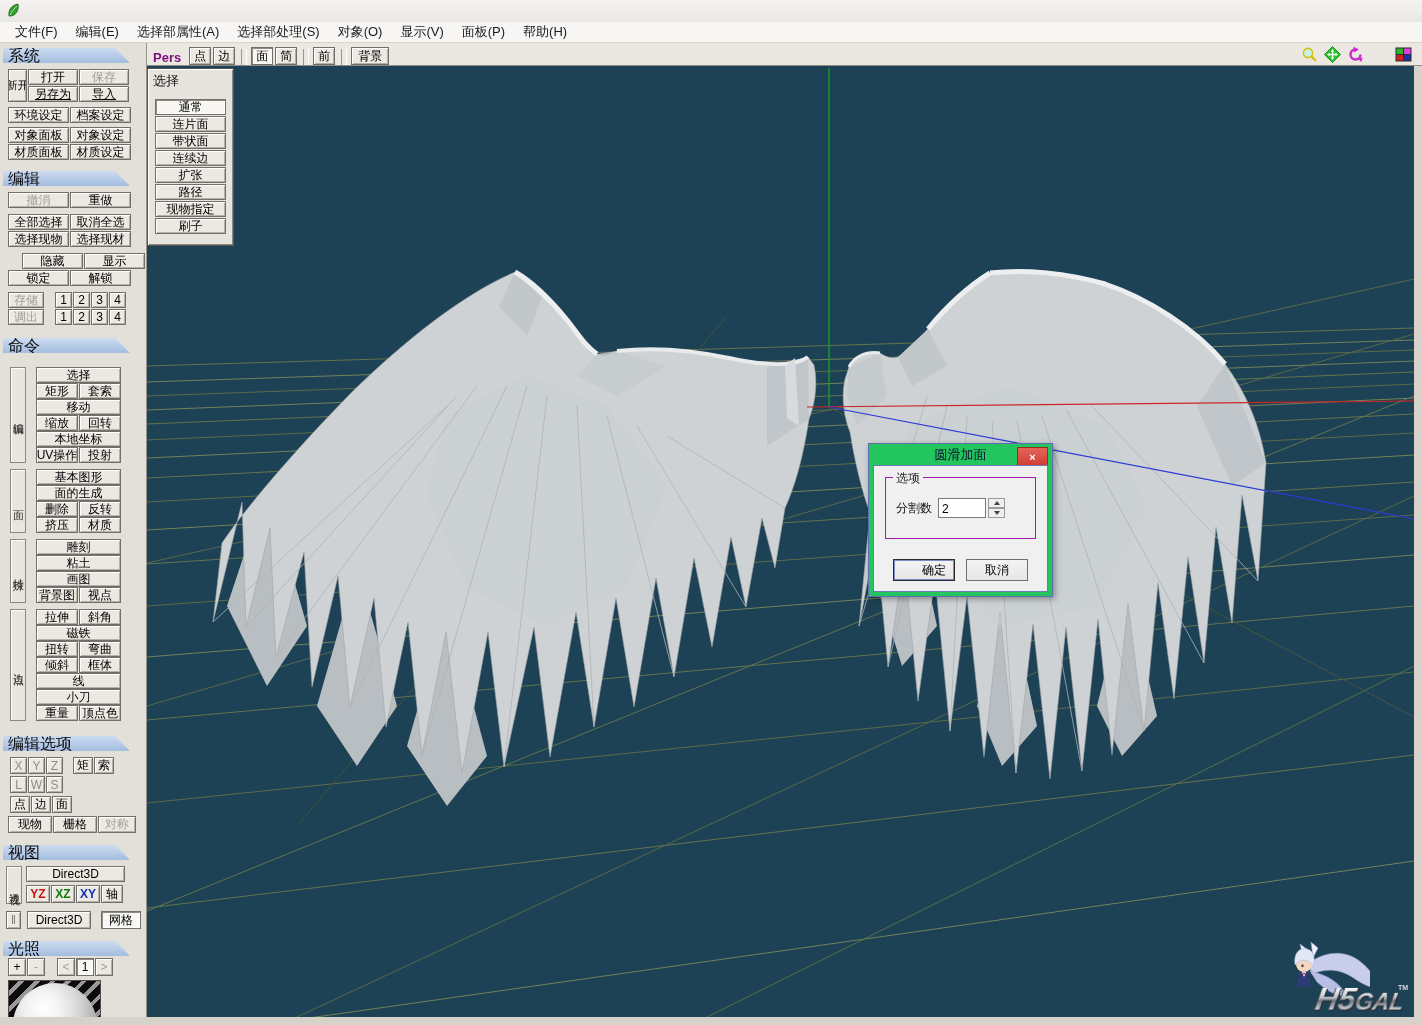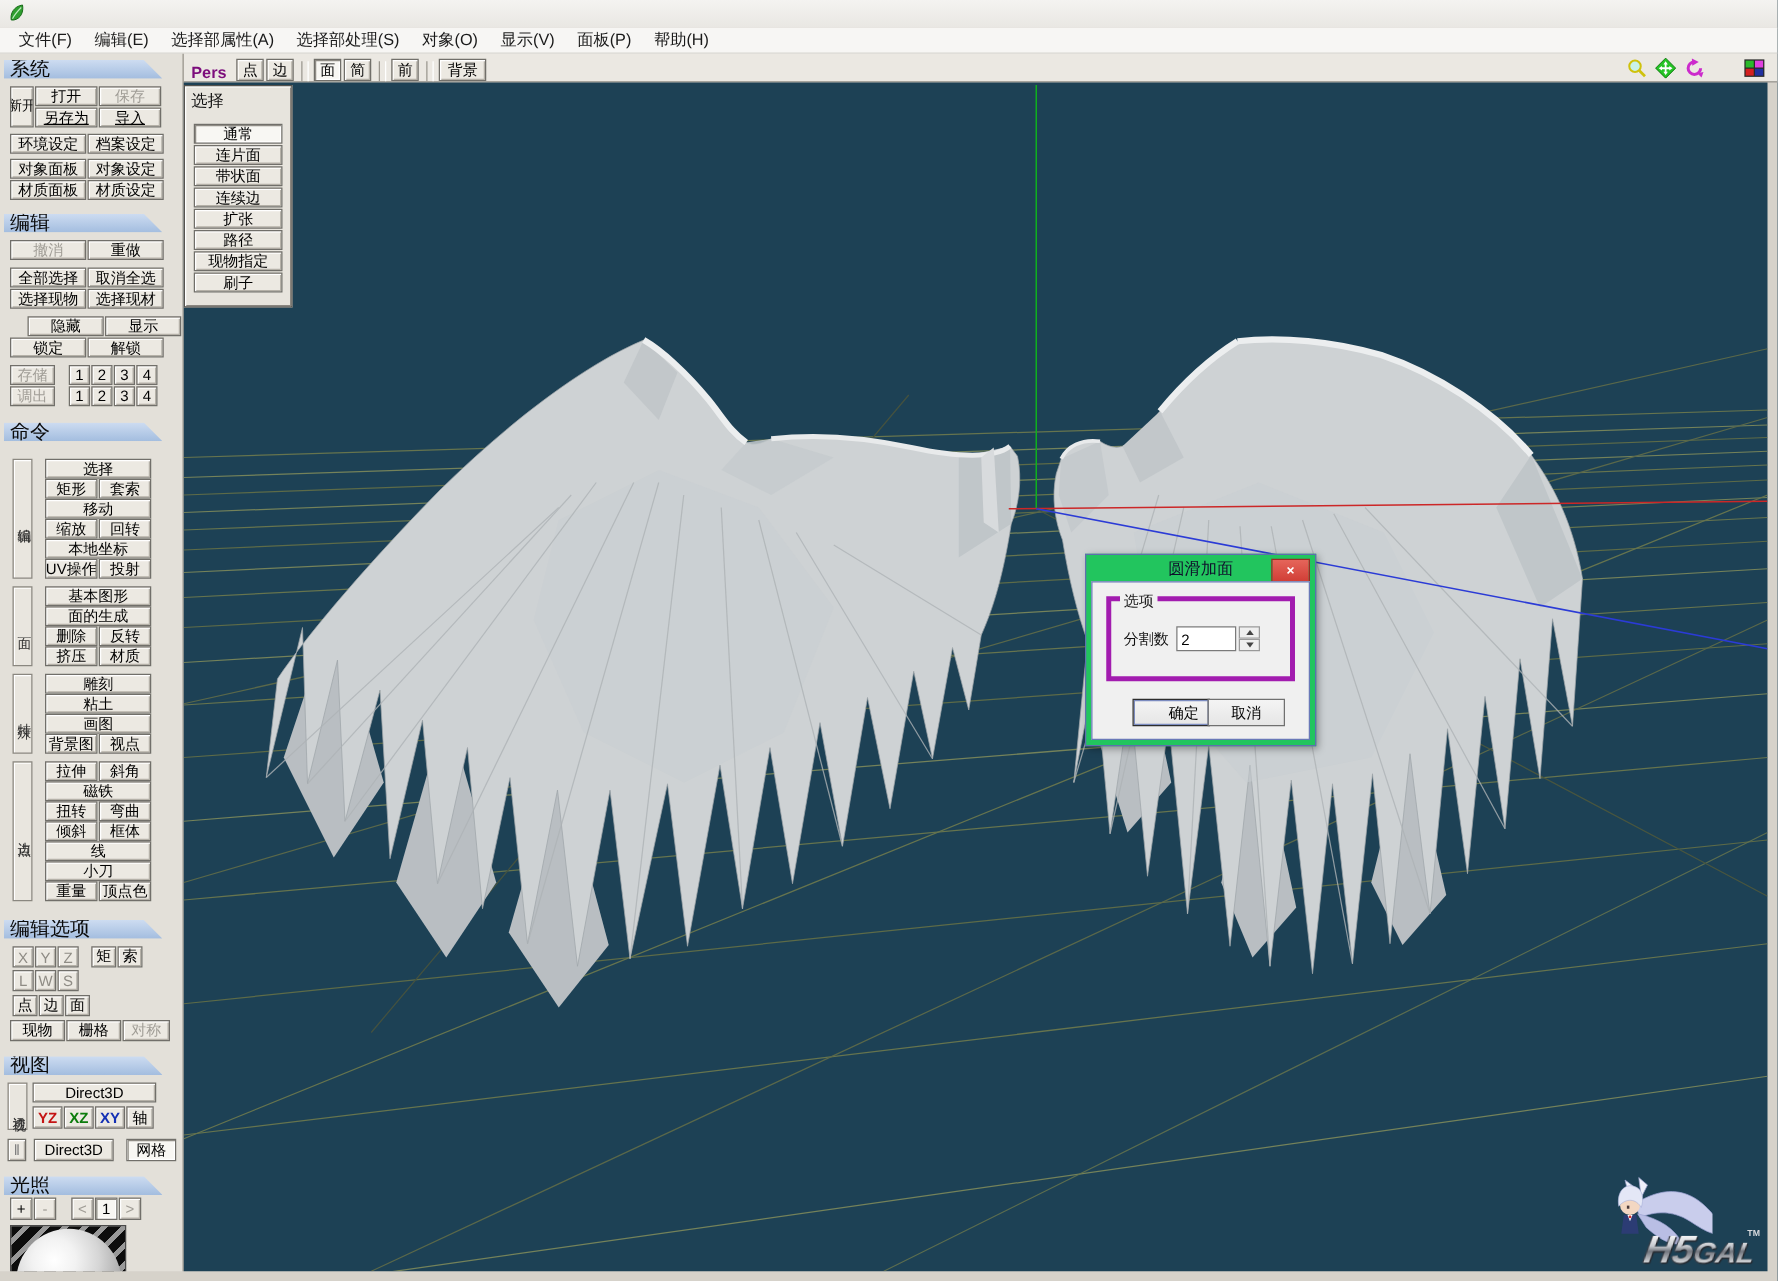--- a/index.html
+++ b/index.html
@@ -70,33 +70,33 @@
   #select-panel .ptitle{font-size:13px;color:#111;padding:3px 0 0 5px;}
   #select-panel .b{width:71px;height:16px;margin:1px auto 0;}
   #select-panel .b.first{margin-top:9px;}
   
   #dialog{position:absolute;left:868px;top:443px;width:185px;height:154px;background:#22c55e;
     border:1px solid #5f6fae;box-sizing:border-box;box-shadow:2px 2px 6px rgba(0,0,0,.35);}
   #dlg-title{height:21px;line-height:21px;text-align:center;font-size:13px;color:#10102c;}
   #dlg-close{position:absolute;top:3px;right:4px;width:29px;height:17px;background:linear-gradient(#e5655a,#d13e36);
     border:1px solid #9c2a24;color:#fff;font-size:11px;font-weight:bold;display:flex;align-items:center;justify-content:center;}
   #dlg-body{position:absolute;left:4px;right:4px;top:21px;bottom:4px;background:#f0f0f0;border:1px solid #6a79b8;}
-  #dlg-group{position:absolute;left:11px;right:11px;top:11px;height:60px;border:4px solid #a21caf;}
+  #dlg-group{position:absolute;left:11px;right:11px;top:11px;height:60px;border:1px solid #a21caf;}
   #dlg-group .glabel{position:absolute;top:-8px;left:7px;background:#f0f0f0;padding:0 3px;font-size:12px;color:#222;}
   #dlg-row{position:absolute;left:10px;top:20px;display:flex;align-items:center;}
   #dlg-row .flabel{font-size:12px;color:#111;margin-right:6px;}
   #spin-field{width:48px;height:20px;background:#fff;border:1px solid #7a7a7a;font-size:12px;
     padding-left:3px;line-height:20px;box-sizing:border-box;color:#000;}
   #spinner{width:17px;height:20px;display:flex;flex-direction:column;margin-left:2px;}
   .spb{flex:1;background:#efefef;border:1px solid #9a9a9a;display:flex;align-items:center;justify-content:center;box-sizing:border-box;}
   .tri-up{width:0;height:0;border-left:3px solid transparent;border-right:3px solid transparent;border-bottom:4px solid #444;}
   .tri-dn{width:0;height:0;border-left:3px solid transparent;border-right:3px solid transparent;border-top:4px solid #444;}
   .dlg-btn{position:absolute;bottom:10px;width:62px;height:22px;background:linear-gradient(#f4f4f4,#e6e6e6);
     border:1px solid #707070;font-size:12px;display:flex;align-items:center;justify-content:center;box-sizing:border-box;}
-  #btn-ok{left:32px;border:1px solid #2d2d2d;box-shadow:0 0 0 1px #7c8cc0 inset;padding-left:20px;}
+  #btn-ok{left:19px;border:1px solid #2d2d2d;box-shadow:0 0 0 1px #7c8cc0 inset;padding-left:20px;}
   #btn-cancel{right:19px;}
   
   #watermark{position:absolute;right:6px;bottom:0;width:150px;height:70px;}
   #wm-text{position:absolute;right:4px;bottom:2px;transform:skewX(-10deg);
     font-weight:900;font-style:italic;line-height:1;filter:drop-shadow(1px 1px 0 #23262c) drop-shadow(-1px 0 0 #3a3e46);
     background:linear-gradient(180deg,#ffffff 8%,#c6c9ce 42%,#70747c 55%,#eef0f2 92%);
     -webkit-background-clip:text;background-clip:text;color:transparent;white-space:nowrap;}
   #wm-text .big{font-size:31px;} #wm-text .small{font-size:23px;}
   #wm-tm{position:absolute;right:0;bottom:26px;font-size:7px;color:#d8dade;font-weight:bold;}
   #mascot{position:absolute;right:38px;bottom:18px;}

